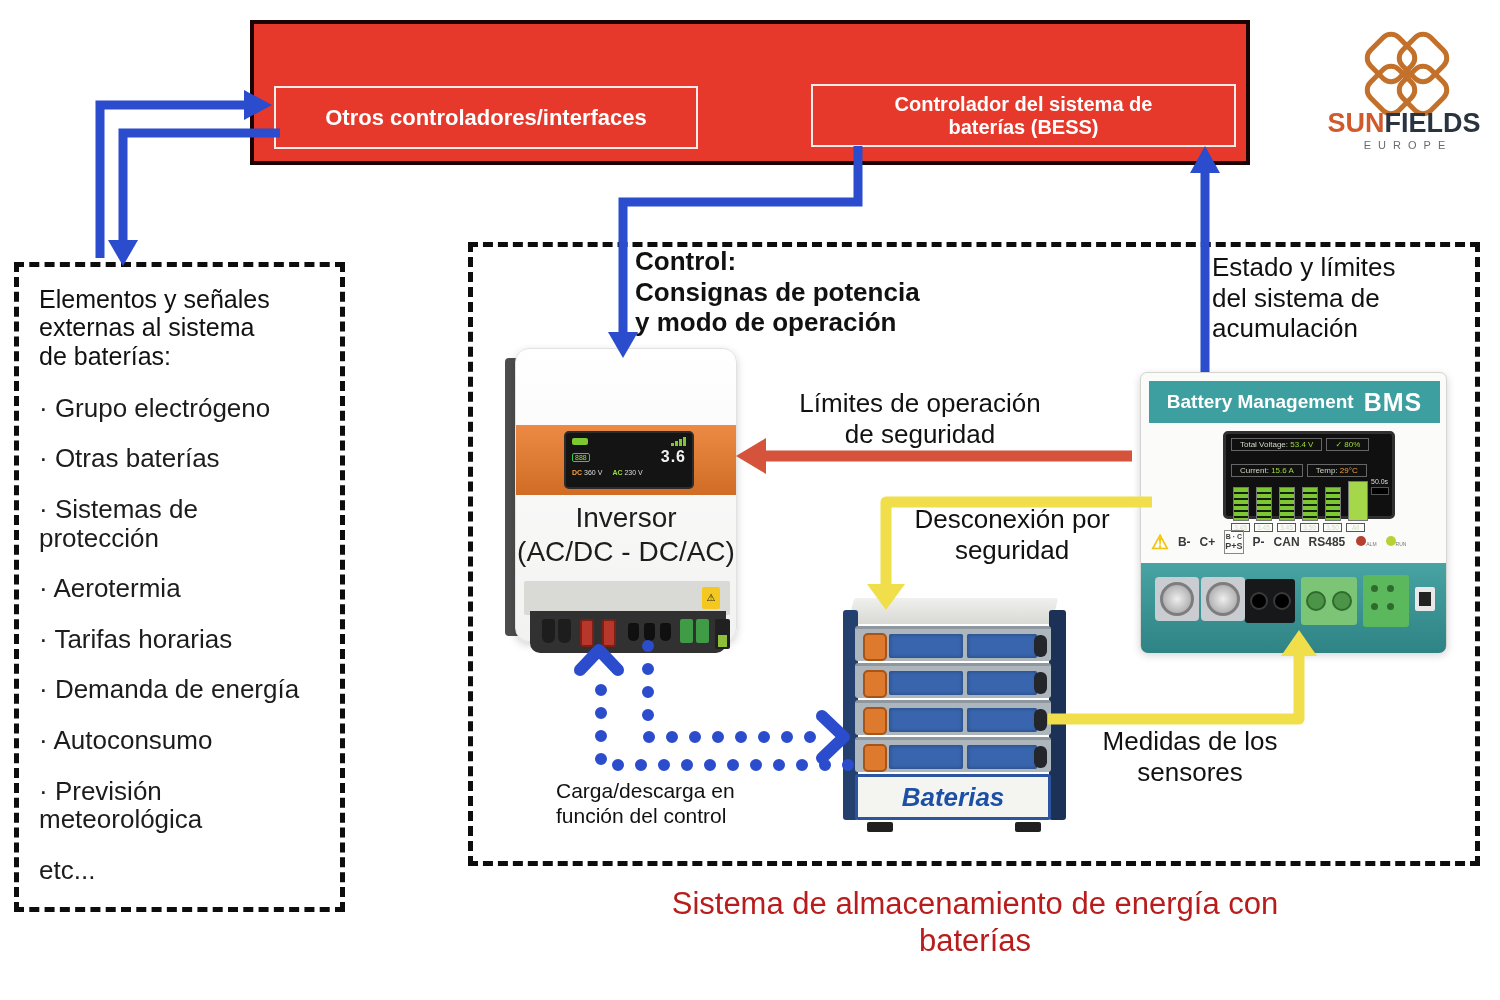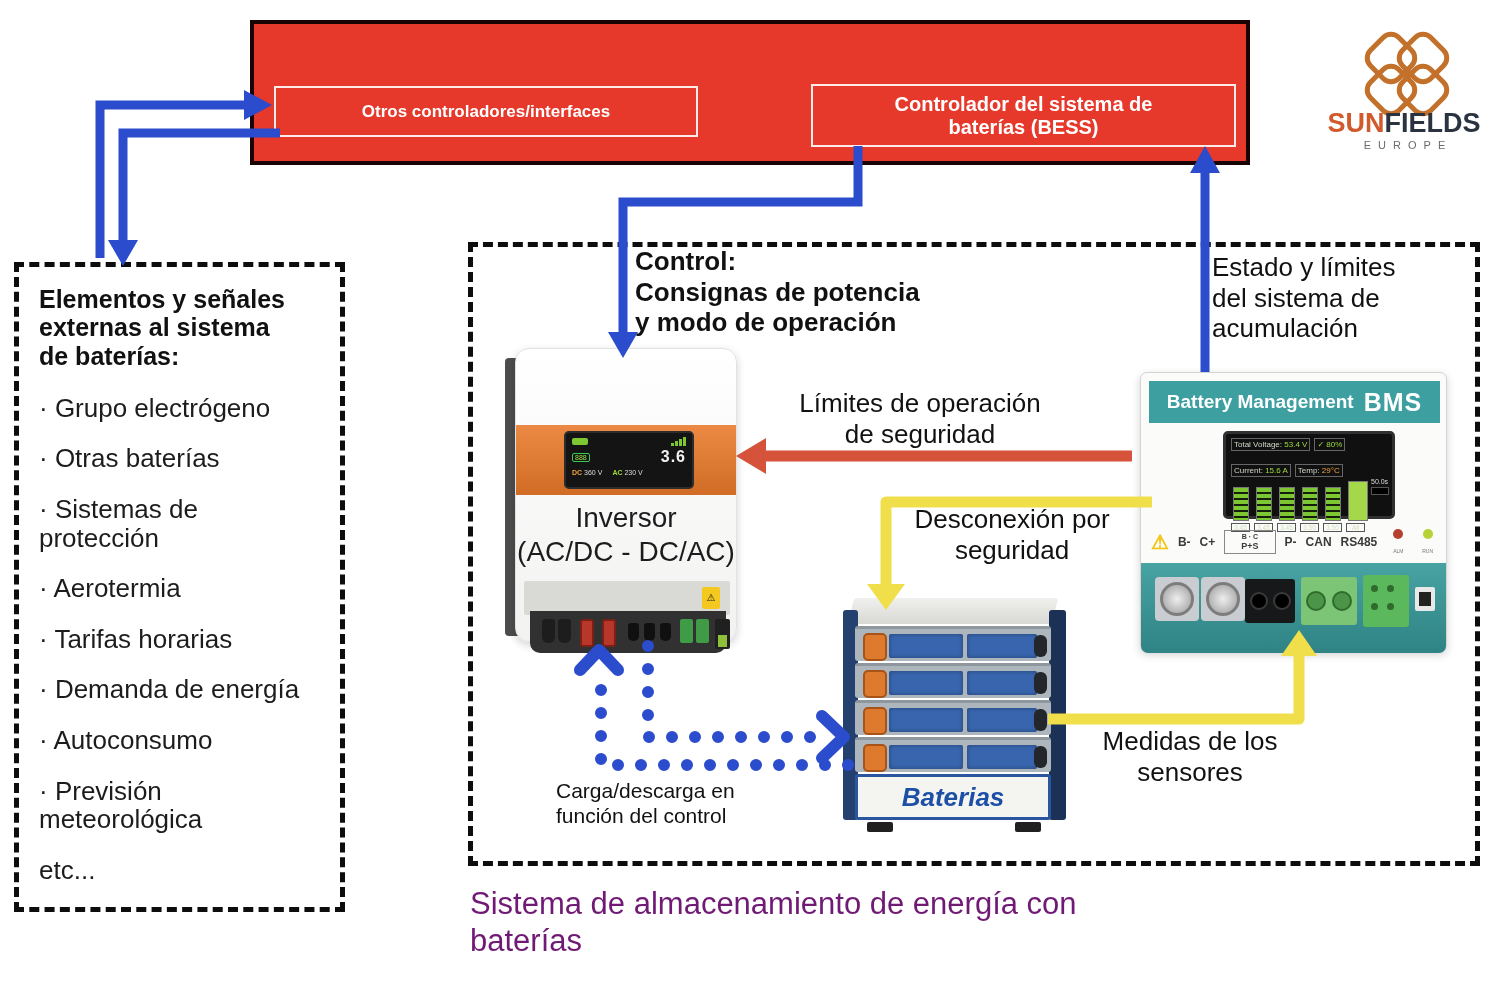--- a/index.html
+++ b/index.html
@@ -7,44 +7,44 @@
           font-family:"Liberation Sans",sans-serif;color:#111;}
   .abs{position:absolute;box-sizing:border-box;}
   .preline{white-space:pre-line;}
 
   
   .banner{left:250px;top:20px;width:1000px;height:145px;background:#e6392b;border:4px solid #1a0303;}
   .banner-title{left:0;top:8px;width:100%;text-align:center;font-size:35px;font-weight:400;
                 color:#fbd9d4;letter-spacing:.5px;}
   .banner-box{border:2px solid rgba(255,255,255,.9);color:#fff;font-weight:bold;
               display:flex;align-items:center;justify-content:center;text-align:center;}
-  .banner-box-left{left:20px;top:62px;width:424px;height:51px;font-size:17px;}
+  .banner-box-left{left:20px;top:62px;width:424px;height:63px;font-size:22px;}
   .banner-box-right{left:557px;top:60px;width:425px;height:63px;font-size:20px;line-height:1.15;}
 
   
   .logo{left:1316px;top:20px;width:176px;height:132px;}
 
   
   .ext-panel{left:14px;top:262px;width:331px;height:650px;border:5px dashed #0d0d0d;
              padding:18px 16px 0 20px;background:#fff;}
-  .ext-title{font-size:25px;font-weight:bold;line-height:1.13;margin-bottom:24px;}
+  .ext-title{font-size:25px;font-weight:normal;line-height:1.13;margin-bottom:24px;}
   .ext-item{font-size:26px;line-height:1.1;margin-bottom:22px;color:#1c1c1c;}
 
   
   .main-box{left:468px;top:242px;width:1012px;height:624px;border:5px dashed #0d0d0d;}
 
   
   .lbl{font-size:26px;line-height:1.18;color:#111;}
   .lbl-control{left:635px;top:246px;font-weight:bold;}
   .lbl-estado{left:1212px;top:252px;}
   .lbl-limites{left:758px;top:388px;width:324px;text-align:center;}
   .lbl-desconexion{left:886px;top:504px;width:252px;text-align:center;}
   .lbl-medidas{left:1076px;top:726px;width:228px;text-align:center;}
   .lbl-carga{left:556px;top:779px;width:264px;text-align:left;font-size:21px;}
-  .caption{left:470px;top:886px;width:1010px;text-align:left;font-size:31px;line-height:1.18;color:#701a75;}
+  .caption{left:470px;top:886px;width:1010px;text-align:center;font-size:31px;line-height:1.18;color:#b91c1c;}
 
   
   .inverter{left:505px;top:348px;width:219px;height:312px;}
   .inv-side{left:0;top:10px;width:18px;height:278px;background:#4d4d4d;border-radius:4px;}
   .inv-body{left:10px;top:0;width:222px;height:294px;background:linear-gradient(#ffffff,#f2f2f1);
             border:1px solid #e2e2e0;border-radius:14px;box-shadow:0 3px 8px rgba(0,0,0,.18);}
   .inv-band{left:0;top:76px;width:100%;height:70px;background:linear-gradient(#ec8a45,#d06c24);}
   .inv-screen{left:48px;top:6px;width:130px;height:58px;background:#141414;border:2px solid #2c2c2c;
               border-radius:5px;padding:4px 6px;color:#ddd;}
   .inv-row{display:flex;align-items:center;gap:5px;}
@@ -88,34 +88,34 @@
   
   .bms{left:1140px;top:372px;width:307px;height:280px;background:#fbfbfa;border:1px solid #d4d4d2;
        border-radius:7px;box-shadow:0 3px 9px rgba(0,0,0,.18);}
   .bms-head{left:8px;top:8px;width:291px;height:42px;background:#3e9fa0;display:flex;align-items:center;
             justify-content:center;gap:10px;color:#fff;}
   .bms-brand{font-size:19px;font-weight:bold;}
   .bms-brand-bold{font-size:25px;font-weight:800;letter-spacing:1px;}
   .bms-screen{left:82px;top:58px;width:172px;height:88px;background:#101010;border:3px solid #303030;
               border-radius:5px;padding:4px 5px;color:#cfd8c8;}
   .bms-srow{display:flex;gap:4px;font-size:8px;line-height:11px;}
-  .bms-cellbox{border:1px solid #666;padding:0 2px;white-space:nowrap;}
+  .bms-cellbox{border:1px solid #666;padding:0 8px;white-space:nowrap;}
   .g{color:#9ddc3a;} .o{color:#f2a13c;}
   .bms-bars{display:flex;gap:7px;margin-top:4px;margin-left:2px;align-items:flex-end;}
   .bms-bar{width:14px;height:32px;border:1px solid #777;
            background:repeating-linear-gradient(#7dc832 0 4px,#15200c 4px 6px);}
   .bms-bar.full{width:18px;height:38px;background:#a5d74a;}
   .bms-vals{display:flex;gap:4px;font-size:6.5px;color:#cfe0bb;margin-top:2px;}
   .bms-vals span{width:17px;text-align:center;border:1px solid #555;}
   .bms-timer{position:absolute;right:3px;top:44px;font-size:7px;color:#ddd;}
   .bms-timer i{display:block;width:16px;height:6px;background:#000;border:1px solid #555;margin-top:2px;}
   .bms-lrow{left:10px;top:152px;width:287px;height:34px;display:flex;align-items:center;gap:9px;
             font-size:12px;font-weight:bold;color:#3a3a3a;}
   .bms-warn{color:#f1c40f;font-size:20px;line-height:20px;}
-  .bms-psbox{border:1px solid #888;font-size:9px;text-align:center;line-height:1.1;padding:1px 16px;}
+  .bms-psbox{border:1px solid #888;font-size:9px;text-align:center;line-height:1.1;padding:1px 0;}
   .led{width:10px;height:10px;border-radius:50%;display:inline-block;}
   .led-lbl{font-size:5px;font-weight:normal;color:#777;text-align:center;}
   .bms-strip{left:0;top:190px;width:100%;height:90px;background:linear-gradient(#48a3a3,#2f8384);
              border-radius:0 0 7px 7px;}
   .term{position:absolute;top:14px;width:44px;height:44px;background:#c9ccd0;border-radius:4px;
         display:flex;align-items:center;justify-content:center;}
   .term i{width:28px;height:28px;border-radius:50%;background:radial-gradient(#eee,#9a9a9a);
           border:3px solid #7d7d7d;}
   .blkblock{position:absolute;left:104px;top:16px;width:50px;height:44px;background:#17181a;border-radius:3px;
             display:flex;align-items:center;justify-content:center;gap:5px;}

